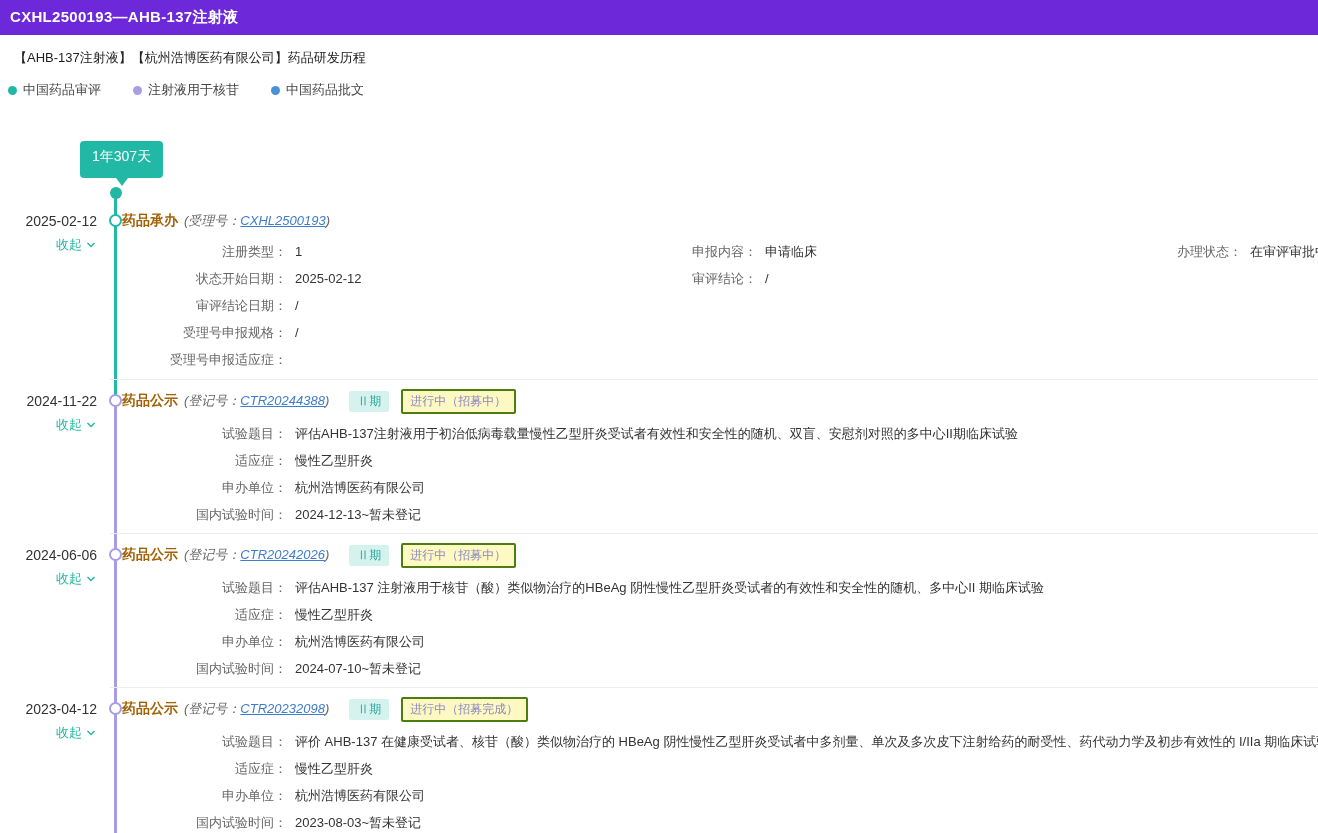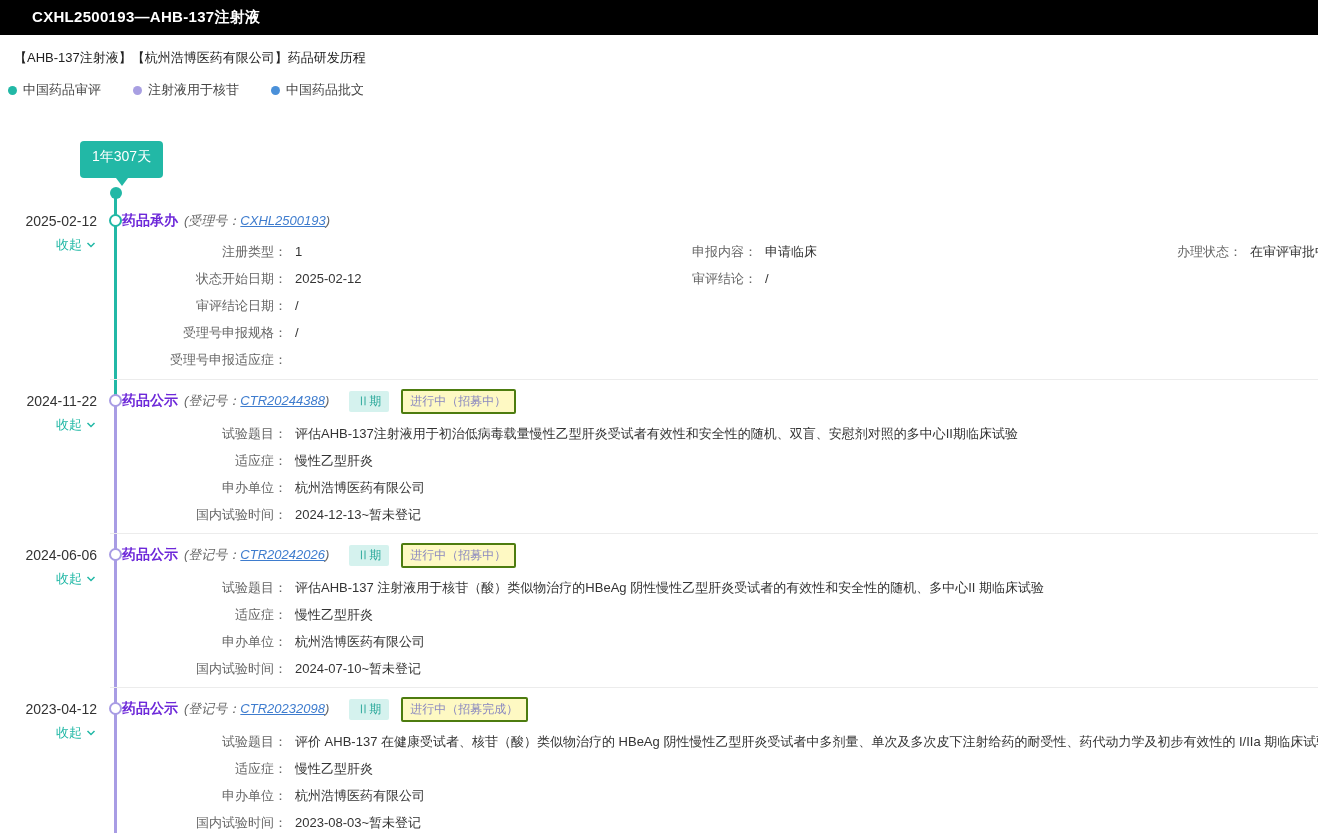--- a/index.html
+++ b/index.html
@@ -2,21 +2,21 @@
 <html lang="zh"><head>
 <meta charset="utf-8">
 <style>
   * { margin:0; padding:0; box-sizing:border-box; }
   html,body { width:1318px; height:833px; overflow:hidden; background:#fff;
     font-family:"Liberation Sans","DejaVu Sans",sans-serif; color:#333; }
   .page { position:relative; width:1318px; height:833px; }
 
   
   .titlebar { position:absolute; top:0; left:0; width:1318px; height:35px;
-    background:#000000; display:flex; align-items:center; padding-left:32px; }
+    background:#6d28d9; display:flex; align-items:center; padding-left:10px; }
   .titlebar h1 { color:#fff; font-size:15px; font-weight:bold; letter-spacing:.3px; }
 
   .subtitle { position:absolute; top:49px; left:14px; font-size:13px; color:#222; }
 
   
   .legend { position:absolute; top:81px; left:8px; display:flex; gap:32px; font-size:13px; color:#444; }
   .legend-item { display:flex; align-items:center; gap:6px; cursor:pointer; }
   .dot { width:9px; height:9px; border-radius:50%; display:inline-block; }
 
   
@@ -37,21 +37,21 @@
   .entry-date { position:absolute; left:0; top:0; width:97px; text-align:right;
     font-size:14px; color:#333; line-height:22px; }
   .entry-collapse { position:absolute; left:0; top:26px; width:97px; text-align:right;
     font-size:13px; color:#22b8a6; cursor:pointer; display:flex; justify-content:flex-end;
     align-items:center; gap:3px; }
   .entry-node { position:absolute; left:109px; top:4px; width:13px; height:13px;
     border-radius:50%; background:#fff; }
   .entry-node.teal { border:2.5px solid #22b8a6; }
   .entry-node.purple { border:2.5px solid #a89ce4; }
   .entry-head { margin-left:122px; height:22px; display:flex; align-items:center; white-space:nowrap; }
-  .entry-type { font-size:14px; font-weight:bold; color:#6d28d9; }
+  .entry-type { font-size:14px; font-weight:bold; color:#a16207; }
   .entry-id { font-size:13px; color:#666; margin-left:6px;font-style:italic; }
   .link { color:#3e7cce; text-decoration:underline; cursor:pointer; }
   .badge { font-size:12px; padding:2px 8px; border-radius:2px; margin-left:16px; white-space:nowrap;font-family:Liberation Mono, monospace; }
   .badge.phase { background:#d5f2ee; color:#2ba99b; margin-left:20px; }
   .badge.status { background:#fef9c3; color:#8a88c0; border:2px solid #4d7c0f; margin-left:12px;padding-left:7px; }
 
   
   .fields { margin-left:120px; }
   .fields.list { margin-top:8px; }
   .fields.grid3 { margin-top:6px; display:grid; grid-template-columns:470px 485px 1fr; }

